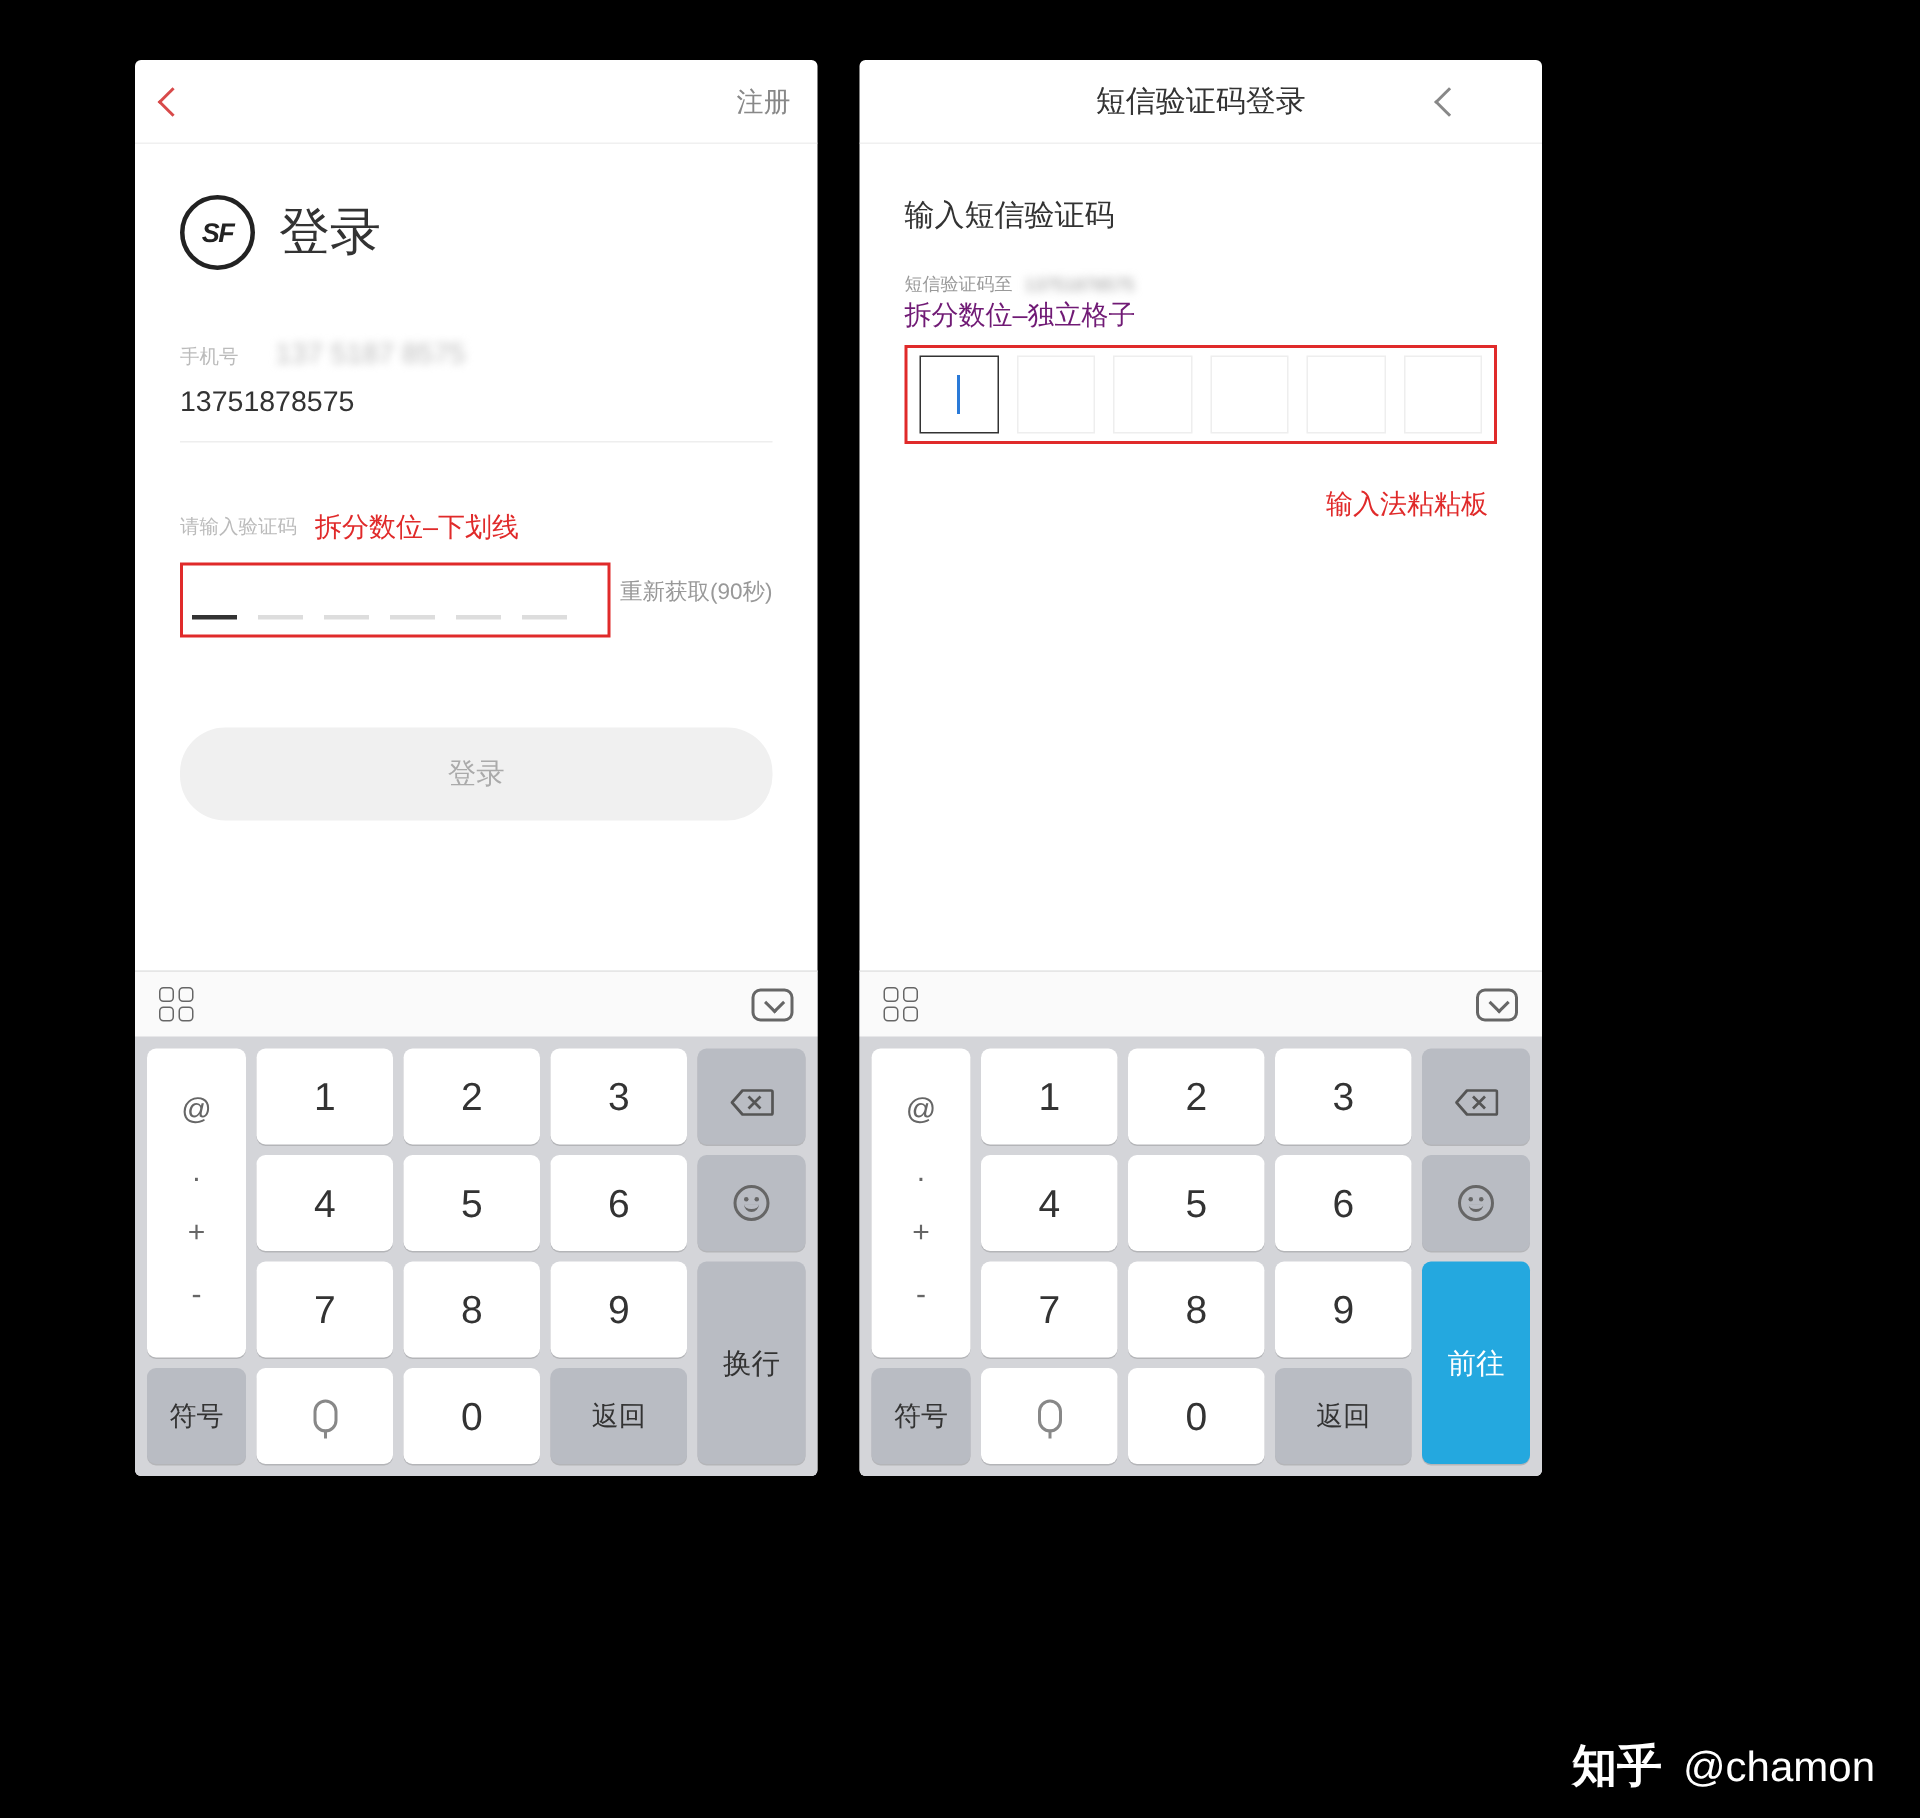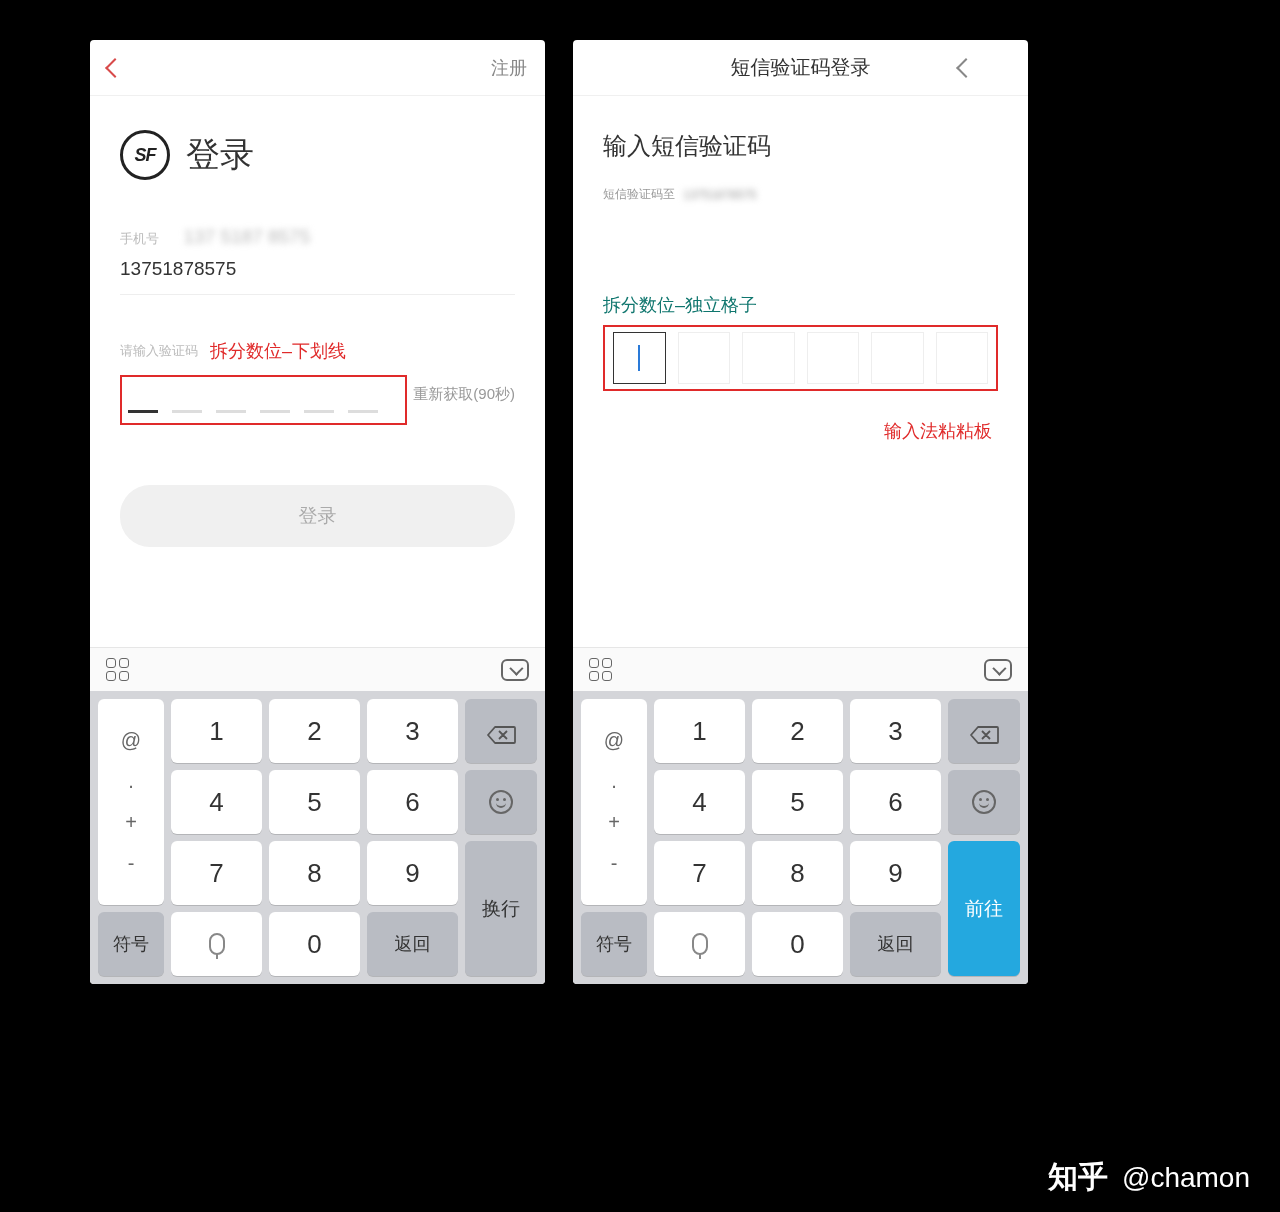--- a/index.html
+++ b/index.html
@@ -20,23 +20,23 @@
     .phone-value { color: #333; font-size: 19px; margin-top: 10px; padding-bottom: 14px; border-bottom: 1px solid #eee; }
     .code-area { margin-top: 44px; }
     .code-label-row { display: flex; align-items: center; gap: 12px; }
     .annotation { color: #e02a2a; font-size: 18px; }
     .redbox { border: 2px solid #e02a2a; height: 50px; margin-top: 12px; display: flex; align-items: center; padding: 0 6px; gap: 14px; }
     .underline { width: 30px; border-bottom: 3px solid #333; margin-top: 22px; }
     .underline.faded { border-color: #ddd; }
     .resend { color: #999; font-size: 15px; margin-left: 6px; white-space: nowrap; }
     .login-btn { margin-top: 60px; background: #f0f0f0; color: #aaa; text-align: center; padding: 18px; border-radius: 30px; font-size: 19px; }
     
-    .r-title { font-size: 24px; color: #333; margin-bottom: 24px; font-weight: 400; }
+    .r-title { font-size: 20px; color: #333; margin-bottom: 24px; font-weight: 400; }
     .r-sub { color: #999; font-size: 12px; display: flex; align-items: center; }
-    .annotation2 { color: #0f766e; font-size: 18px; margin-top: 90px; }
+    .annotation2 { color: #701a75; font-size: 18px; }
     .redbox2 { border: 2px solid #e02a2a; height: 66px; margin-top: 8px; display: flex; align-items: center; padding: 0 8px; gap: 12px; }
     .cell { width: 54px; height: 52px; border: 1px solid #eee; display: flex; align-items: center; justify-content: center; }
     .cell.active { border-color: #333; }
     .cursor { width: 2px; height: 26px; background: #2a7ad8; }
     .resend2 { color: #999; font-size: 15px; margin-top: 30px; }
     .paste-ann { color: #e02a2a; font-size: 18px; text-align: right; margin-top: 28px; padding-right: 6px; }
     
     .kb { background: #d4d5d9; }
     .kb-bar { background: #fafafa; height: 44px; display: flex; align-items: center; justify-content: space-between; padding: 0 16px; border-top: 1px solid #e6e6e6; }
     .grid-icon { display: grid; grid-template-columns: 10px 10px; grid-template-rows: 10px 10px; gap: 3px; }

